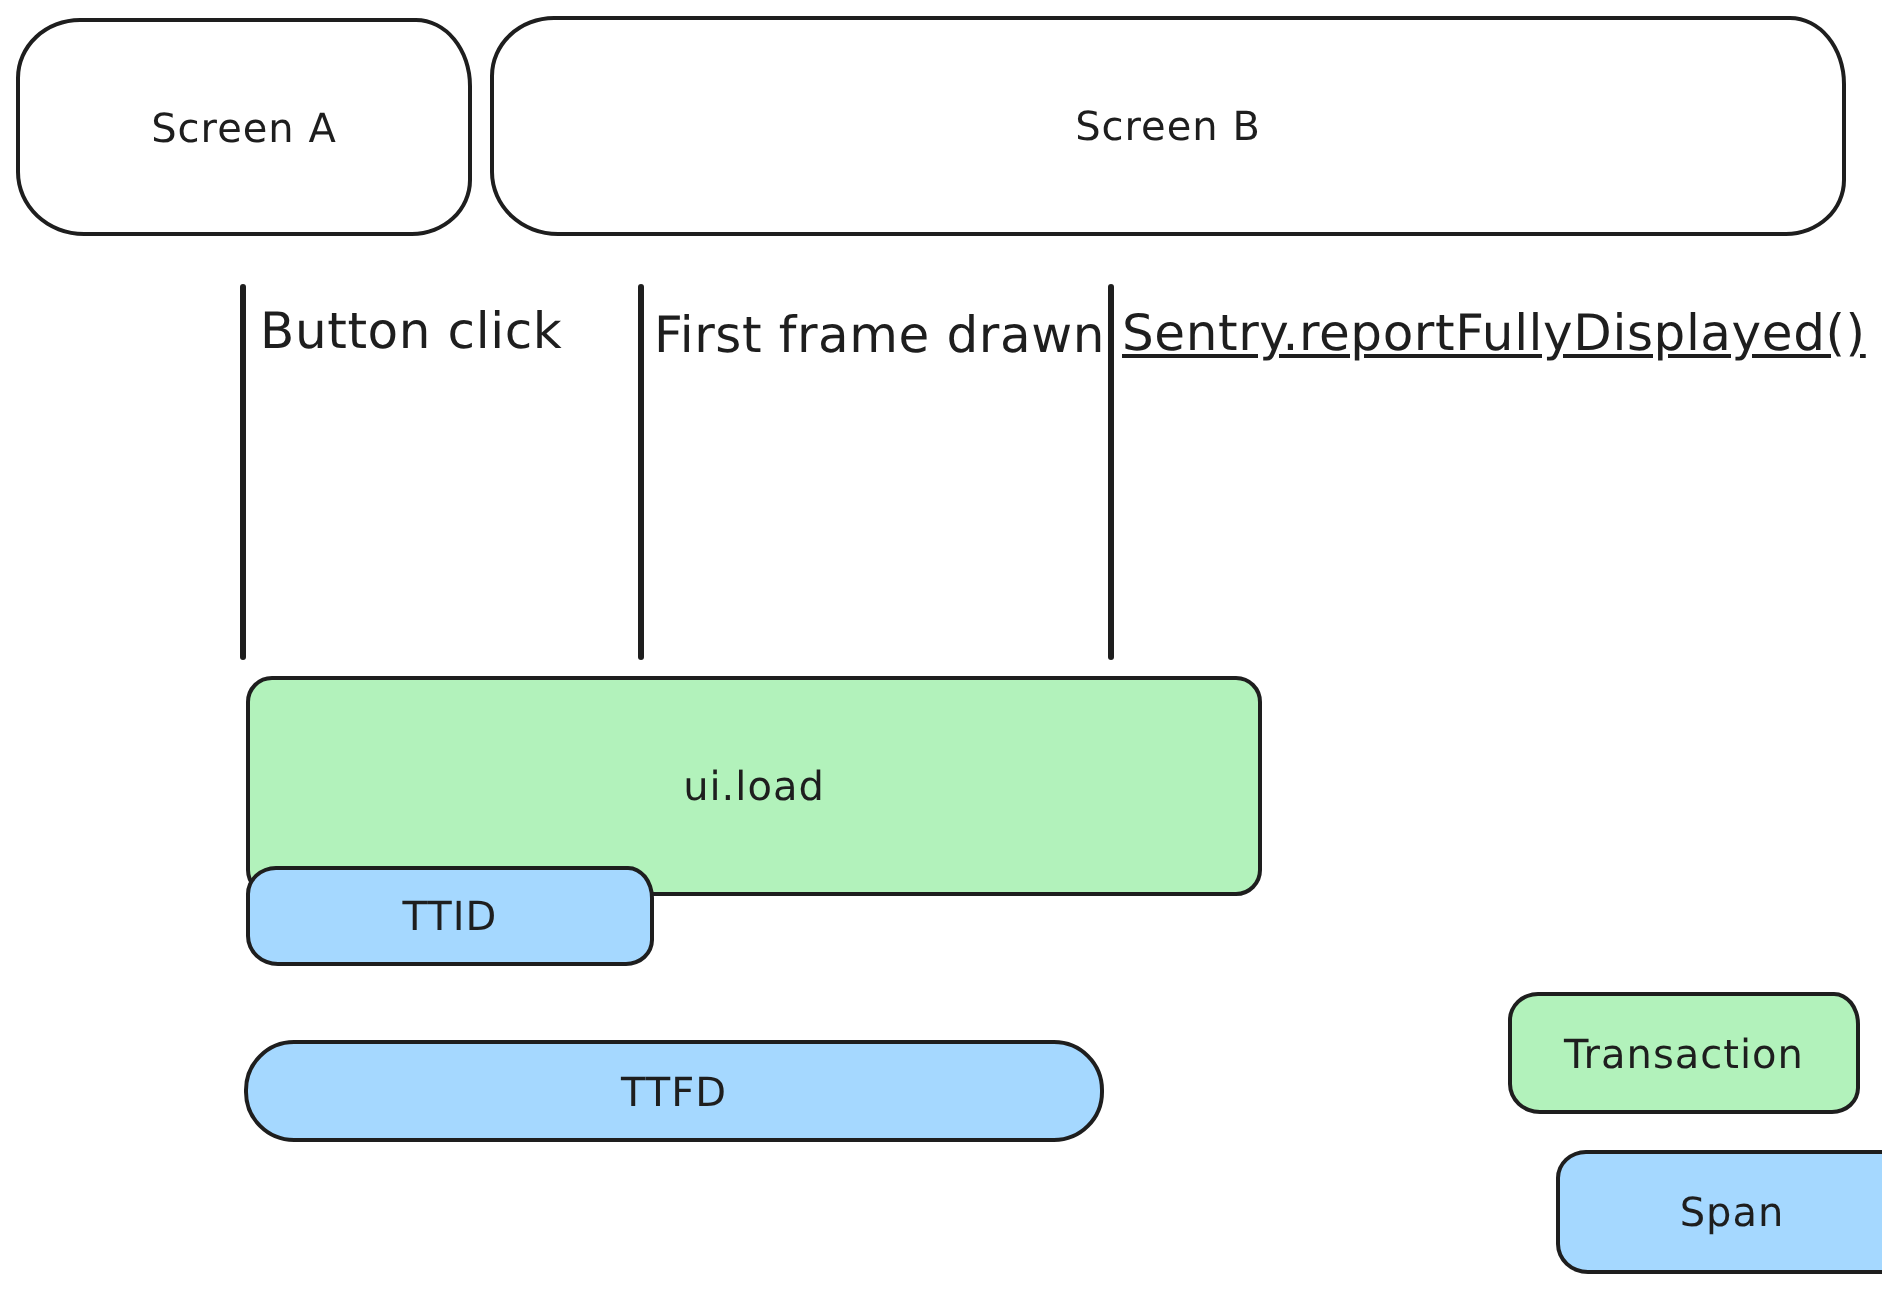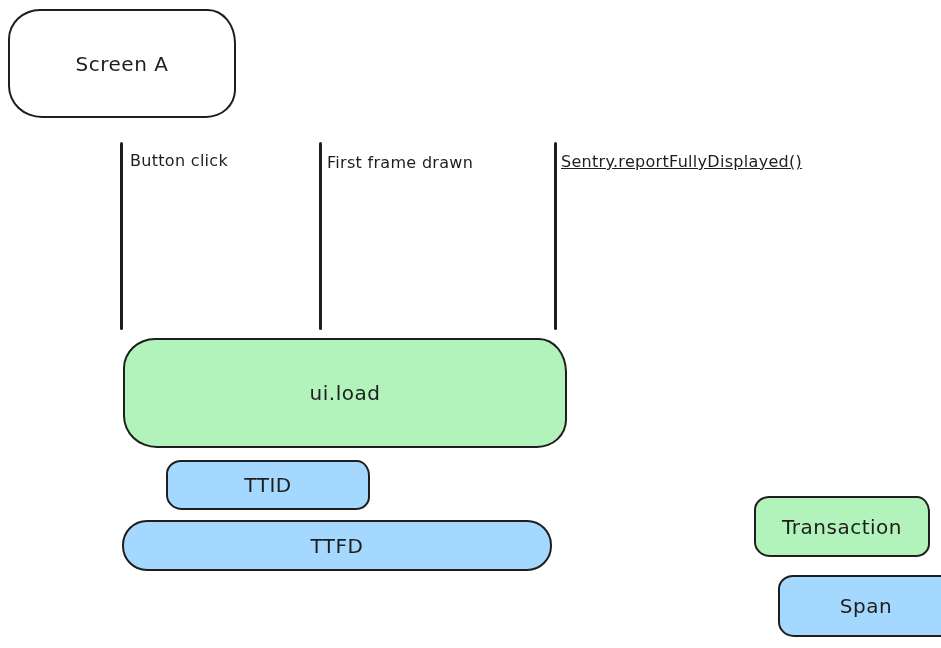--- a/index.html
+++ b/index.html
@@ -45,42 +45,45 @@
     top: 142px;
     background: #1e1e1e;
     border-radius: 2px;
   }
   .event-line-1 { left: 120px; }
   .event-line-2 { left: 319px; }
   .event-line-3 { left: 554px; }
 
   .event-label {
     position: absolute;
-    font-size: 16px;
+    font-size: 25px;
     white-space: nowrap;
     letter-spacing: 0.3px;
   }
   .event-label-1 { left: 130px; top: 151px; }
   .event-label-2 { left: 327px; top: 153px; }
   .event-label-3 { left: 561px; top: 152px; text-decoration: underline; }
 
-  .uiload { left: 123px; top: 338px; width: 444px; height: 110px; }
-  .ttid   { left: 123px; top: 460px; width: 204px; height: 50px; margin-left: 43px; }
+  .uiload { left: 123px; top: 338px; width: 508px; height: 110px; border-radius: 13px; }
+  .ttid   { left: 123px; top: 433px; width: 204px; height: 50px; }
   .ttfd   { left: 122px; top: 520px; width: 430px; height: 51px; border-radius: 25px; }
 
   .legend-transaction { left: 754px; top: 496px; width: 176px; height: 61px; }
   .legend-span        { left: 778px; top: 575px; width: 176px; height: 62px; }
 </style>
 </head>
 <body>
 
 <div class="canvas">
 
   <div class="box big-round screen-a">
     <span>Screen A</span>
+  </div>
+  <div class="box big-round screen-b">
+    <span>Screen B</span>
   </div>
 
   <div class="event-line event-line-1"></div>
   <div class="event-line event-line-2"></div>
   <div class="event-line event-line-3"></div>
 
   <div class="event-label event-label-1">Button click</div>
   <div class="event-label event-label-2">First frame drawn</div>
   <div class="event-label event-label-3">Sentry.reportFullyDisplayed()</div>
 

